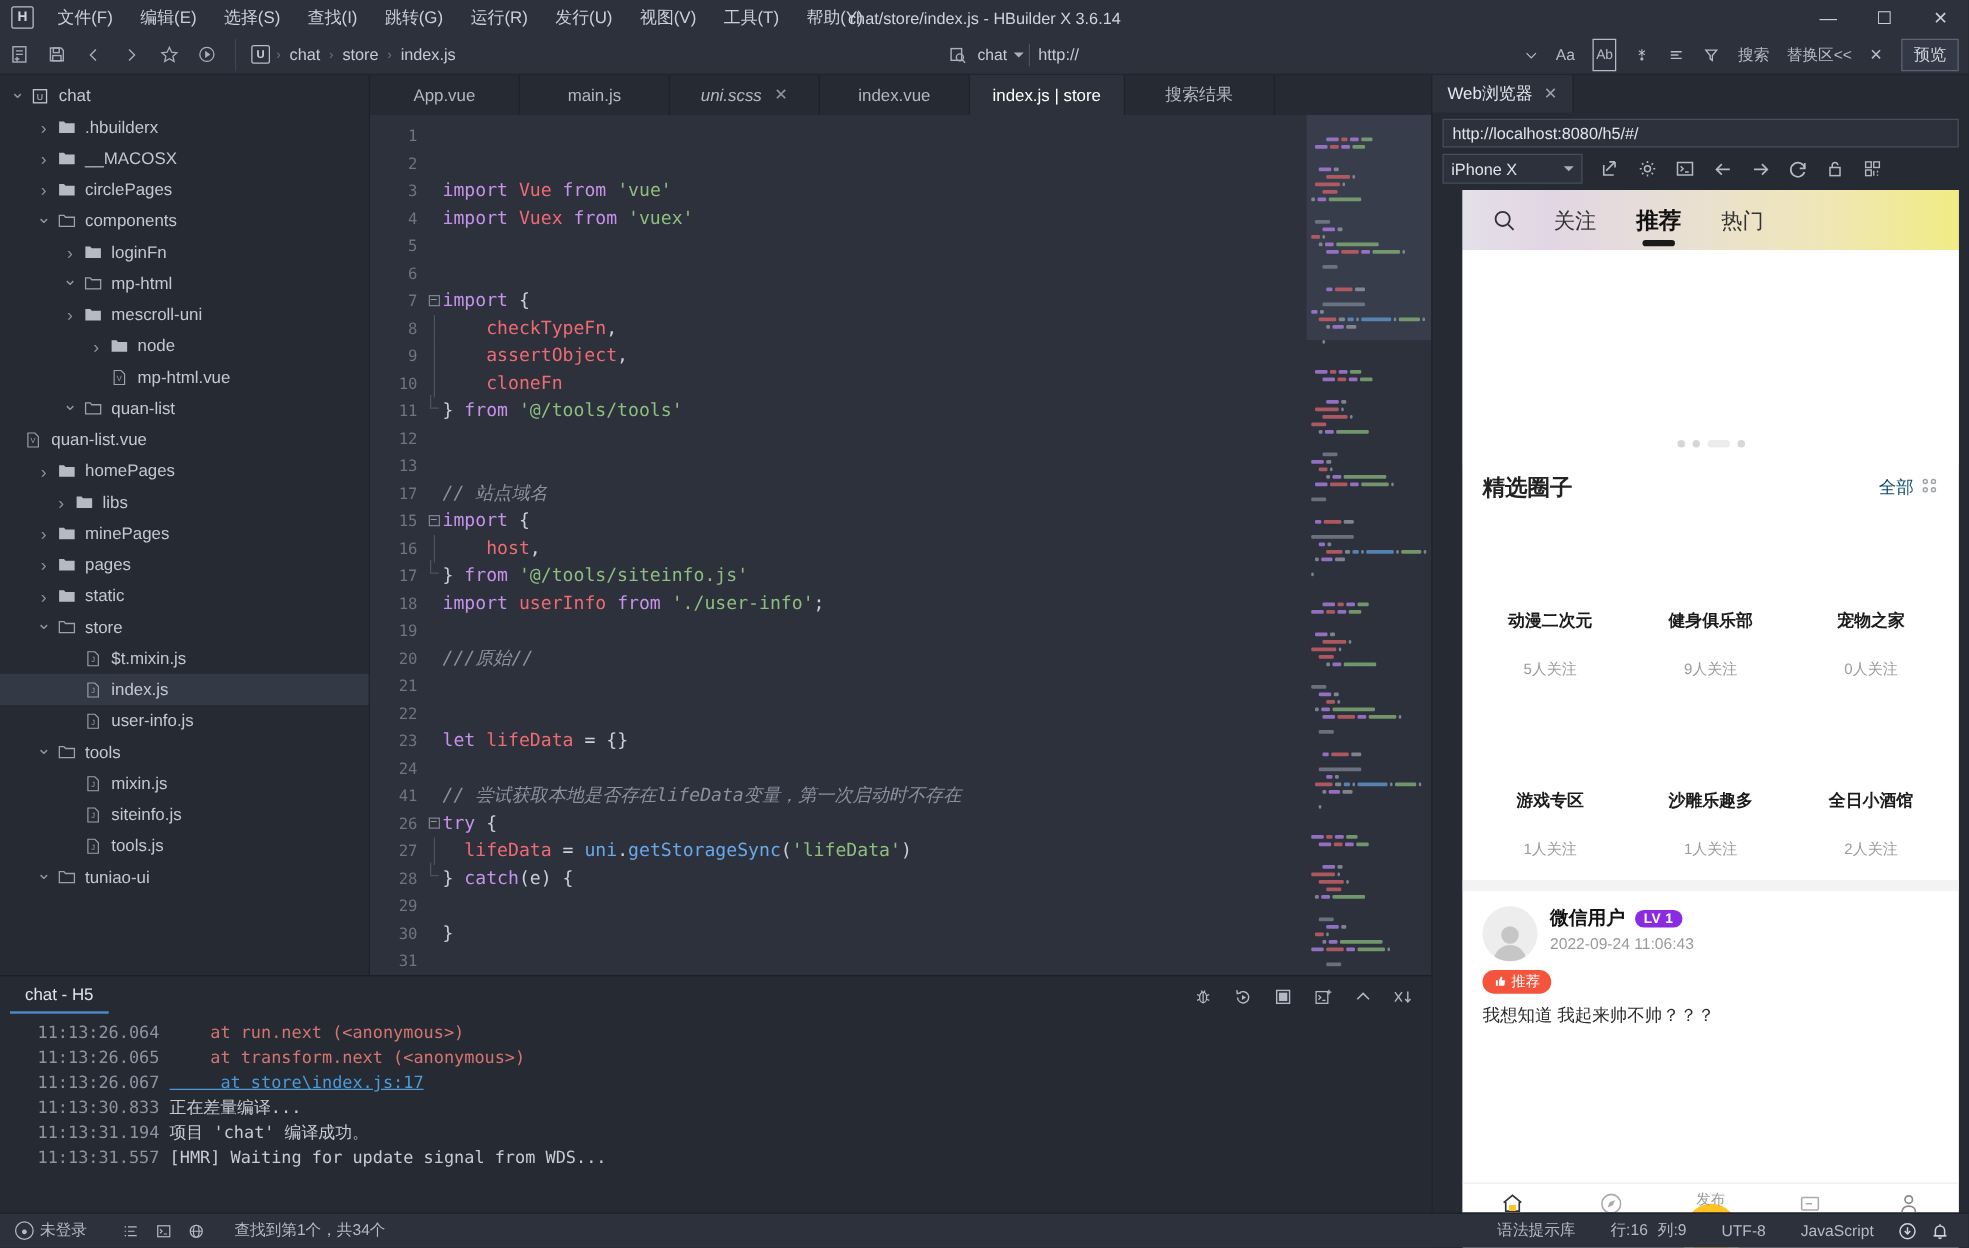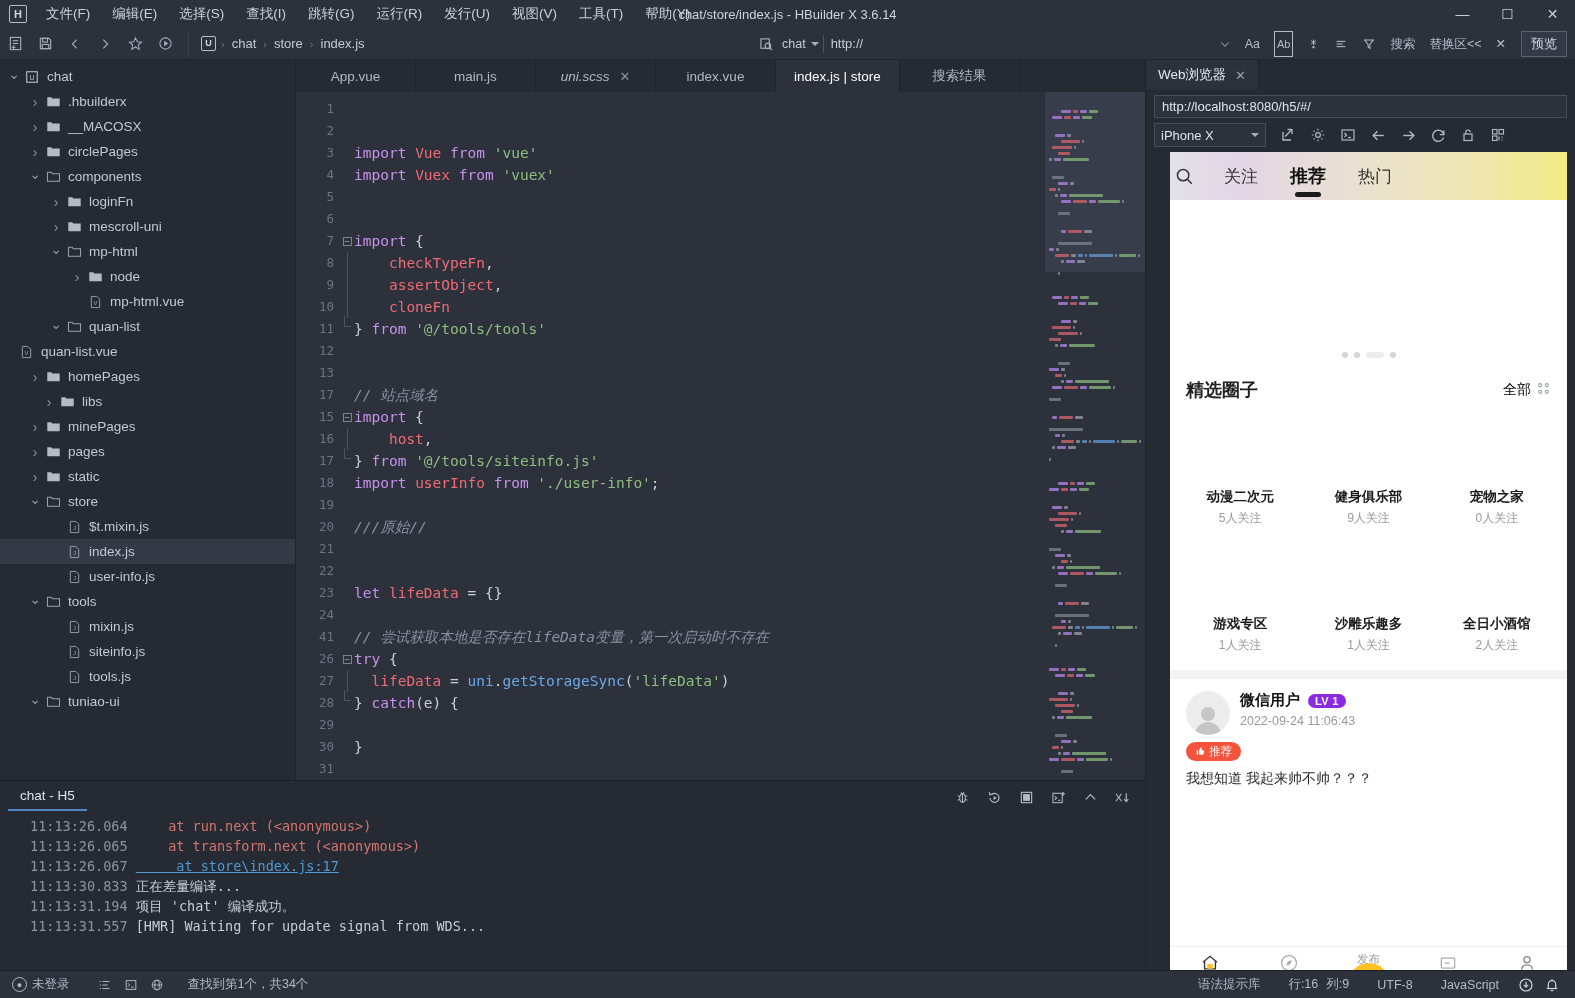--- a/index.html
+++ b/index.html
@@ -186,21 +186,21 @@
     color: #b4bac5;
   }
 
   .phone {
     flex: 1; margin: 0 8px 0 24px; background: #fff; overflow: hidden; position: relative;
     display: flex; flex-direction: column; min-height: 0;
   }
   .ph-top {
     height: 48px; flex: 0 0 48px; display: flex; align-items: center; gap: 0;
     background: linear-gradient(90deg,#e4e0e8 0%, #e2d6e4 18%, #e9e0d2 46%, #efe6b8 72%, #f0ec84 100%);
-    padding: 0 4px; position: relative;
+    padding: 0 23px; position: relative;
   }
   .ph-search { width: 34px; display: flex; align-items: center; color: #333; }
   .ph-tab { font-size: 17px; color: #333; padding: 0 16px; position: relative; }
   .ph-tab.act { font-weight: bold; color: #111; font-size: 18px; }
   .ph-tab.act::after {
     content: ""; position: absolute; left: 50%; transform: translateX(-50%);
     bottom: -9px; width: 26px; height: 5px; background: #1a1a1a; border-radius: 3px;
   }
   .ph-body { flex: 1; overflow: hidden; background: #fff; display: flex; flex-direction: column; }
   .ph-banner { height: 172px; background: #fff; position: relative; }
@@ -208,29 +208,29 @@
     position: absolute; left: 50%; transform: translateX(-50%); bottom: 14px;
     display: flex; align-items: center; gap: 6px;
   }
   .dot { width: 6px; height: 6px; border-radius: 50%; background: #d6d6d6; }
   .dot.wide { width: 18px; height: 6px; border-radius: 3px; background: #ececec; }
   .sec-head {
     display: flex; align-items: center; justify-content: space-between;
     padding: 6px 16px 0 16px;
   }
   .sec-title { font-size: 18px; font-weight: bold; color: #222; }
-  .sec-more { display: flex; align-items: center; gap: 5px; font-size: 14px; color: #000000; }
+  .sec-more { display: flex; align-items: center; gap: 5px; font-size: 14px; color: #0c4a6e; }
   .grid {
     display: grid; grid-template-columns: repeat(3,1fr); padding: 6px 6px 10px 6px;
     row-gap: 2px;
   }
   .g-cell { display: flex; flex-direction: column; align-items: center; padding: 10px 0 6px 0;}
   .g-img { width: 62px; height: 62px; border-radius: 8px; background: #fff; }
   .g-name { font-size: 13.5px; font-weight: bold; color: #1b1b1b; margin-top: 8px; }
-  .g-sub { font-size: 12px; color: #9a9a9a; margin-top: 4px; }
+  .g-sub { font-size: 12px; color: #9a9a9a; margin-top: 21px; }
   .divider { height: 9px; background: #f3f3f3; }
   .post { padding: 12px 16px 8px 16px; }
   .post-head { display: flex; align-items: flex-start; gap: 10px; }
   .avatar {
     width: 44px; height: 44px; border-radius: 50%; background: #ededed;
     display: flex; align-items: flex-end; justify-content: center; overflow: hidden; flex: 0 0 44px;
   }
   .av-head { width: 14px; height: 14px; border-radius: 50%; background: #c6c6c6; margin-bottom: 1px; }
   .av-body { width: 26px; height: 13px; border-radius: 13px 13px 0 0; background: #c6c6c6; }
   .post-name-row { display: flex; align-items: center; gap: 8px; }
@@ -481,36 +481,36 @@
           <div class="tree-row" style="padding-left: 48px;">
             <span class="twisty tw-right"></span>
             <span class="ficon">
               <svg width="15" height="13" viewBox="0 0 16 14" fill="#b5bbc5">
                 <path d="M1.3 2.3h4.2l1.3 1.6h7.9v8.3H1.3z"></path>
               </svg>
             </span>
             <span class="tree-label">loginFn</span>
           </div>
           <div class="tree-row" style="padding-left: 48px;">
+            <span class="twisty tw-down"></span>
+            <span class="ficon">
+              <svg width="15" height="13" viewBox="0 0 16 14" fill="none" stroke="#9aa2ae" stroke-width="1.1">
+                <path d="M1.5 12V2.5h4l1.3 1.6h7.7V12z"></path>
+              </svg>
+            </span>
+            <span class="tree-label">mp-html</span>
+          </div>
+          <div class="tree-row" style="padding-left: 48px;">
             <span class="twisty tw-right"></span>
             <span class="ficon">
               <svg width="15" height="13" viewBox="0 0 16 14" fill="#b5bbc5">
                 <path d="M1.3 2.3h4.2l1.3 1.6h7.9v8.3H1.3z"></path>
               </svg>
             </span>
             <span class="tree-label">mescroll-uni</span>
-          </div>
-          <div class="tree-row" style="padding-left: 48px;">
-            <span class="twisty tw-down"></span>
-            <span class="ficon">
-              <svg width="15" height="13" viewBox="0 0 16 14" fill="none" stroke="#9aa2ae" stroke-width="1.1">
-                <path d="M1.5 12V2.5h4l1.3 1.6h7.7V12z"></path>
-              </svg>
-            </span>
-            <span class="tree-label">mp-html</span>
           </div>
           <div class="tree-row" style="padding-left: 69px;">
             <span class="twisty tw-right"></span>
             <span class="ficon">
               <svg width="15" height="13" viewBox="0 0 16 14" fill="#b5bbc5">
                 <path d="M1.3 2.3h4.2l1.3 1.6h7.9v8.3H1.3z"></path>
               </svg>
             </span>
             <span class="tree-label">node</span>
           </div>

